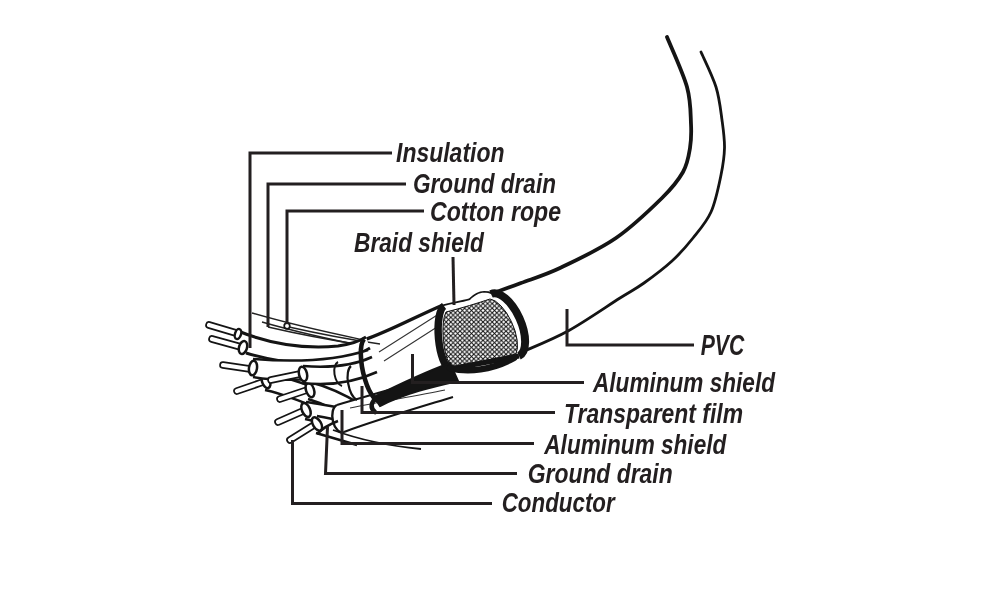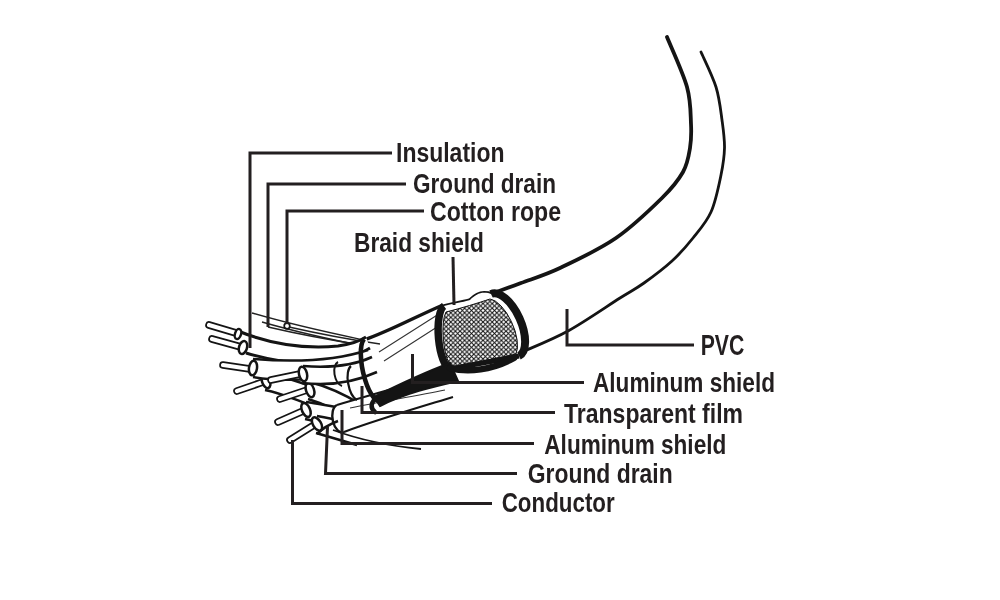--- a/index.html
+++ b/index.html
@@ -1,16 +1,16 @@
 <!DOCTYPE html>
 <html><head>
 <meta charset="utf-8">
 <style>
   html,body{margin:0;padding:0;background:#fff;}
-  #wrap{width:824px;height:600px;position:relative;background:#e5e5e5;}
+  #wrap{width:824px;height:600px;position:relative;background:#e5e5e5;font-style:italic;}
   svg{display:block;}
   text{font-family:"Liberation Sans",sans-serif;font-weight:bold;fill:#231f20;}
 </style>
 </head>
 <body>
 <div id="wrap">
 <svg width="1000" height="600" viewBox="0 0 1000 600">
   <defs>
     <pattern id="mesh" width="4.6" height="4.6" patternUnits="userSpaceOnUse">
       <path d="M-1,5.6 L5.6,-1 M-1,0.6 L0.6,-1 M4,5.6 L5.6,4" stroke="#111" stroke-width="1.05" fill="none"></path>

